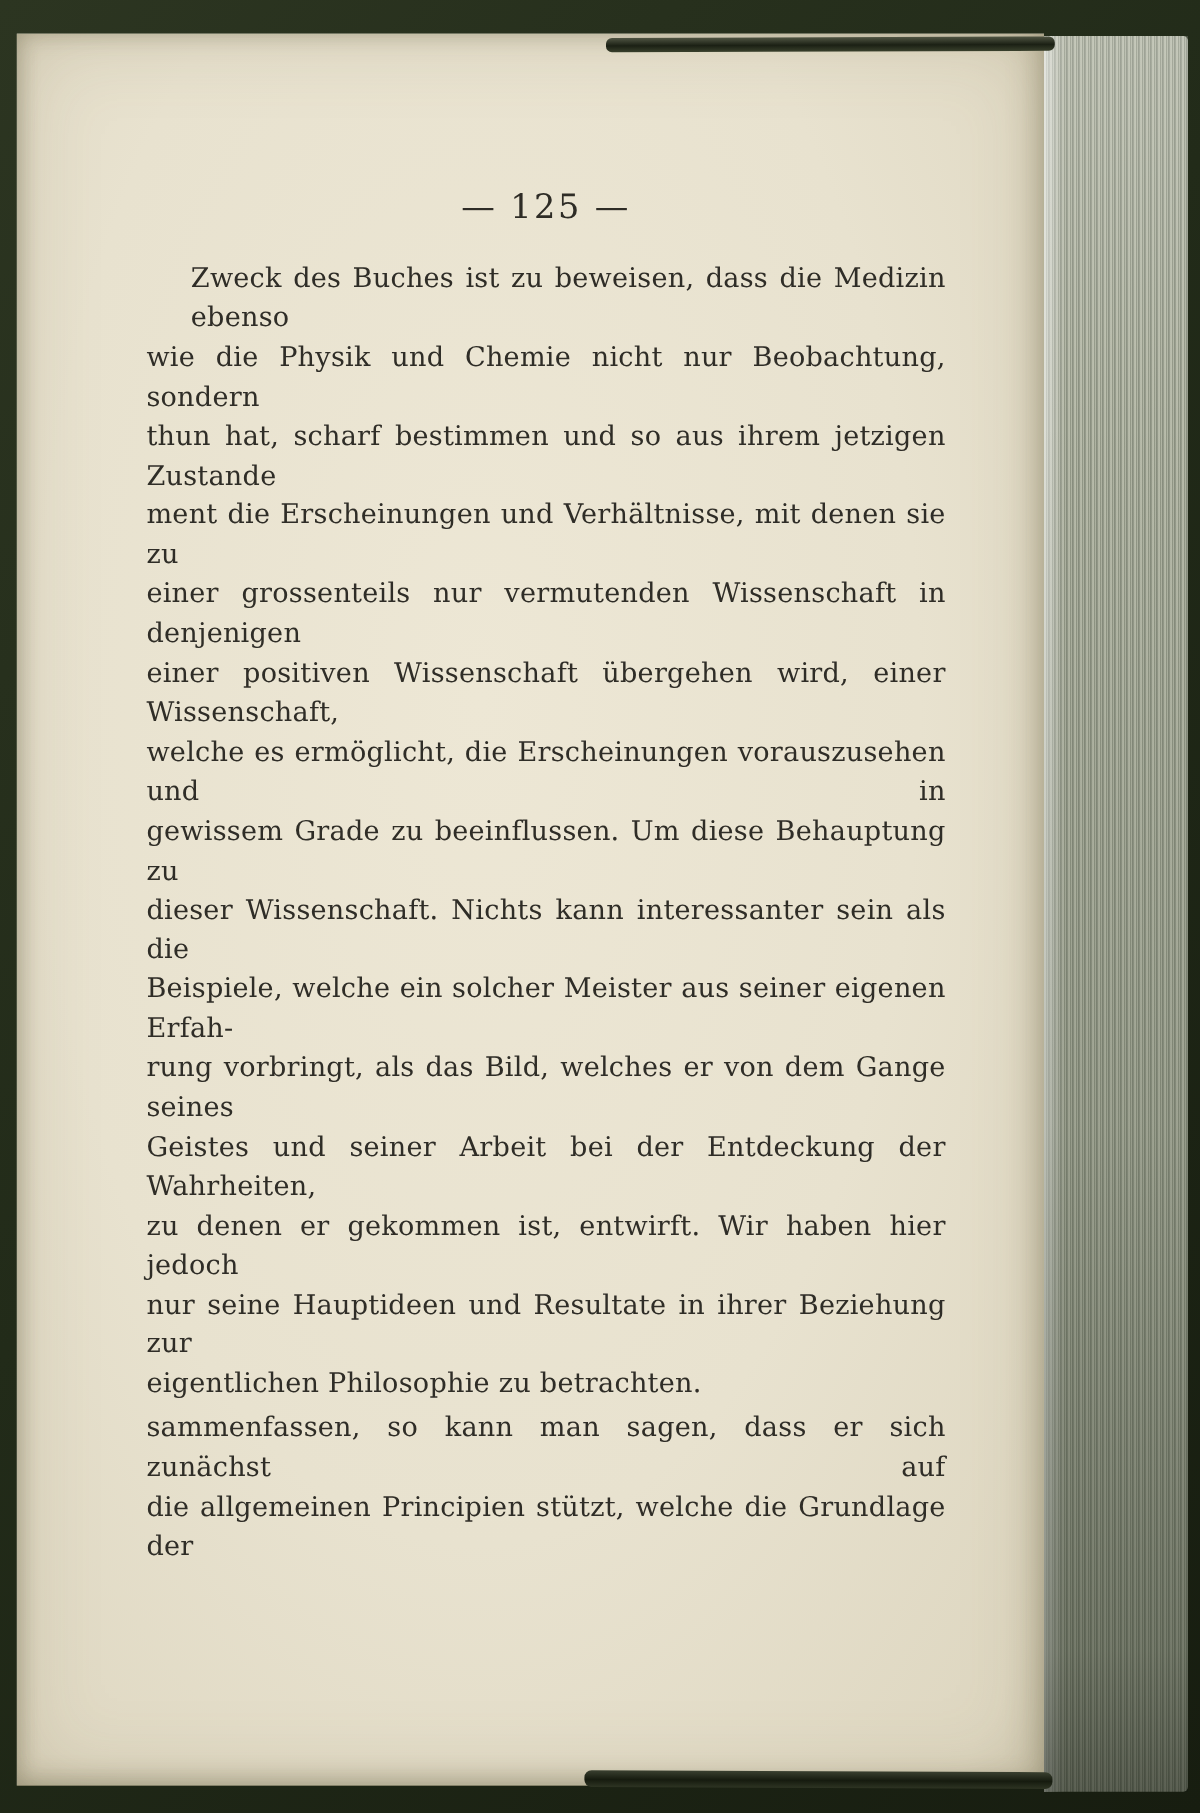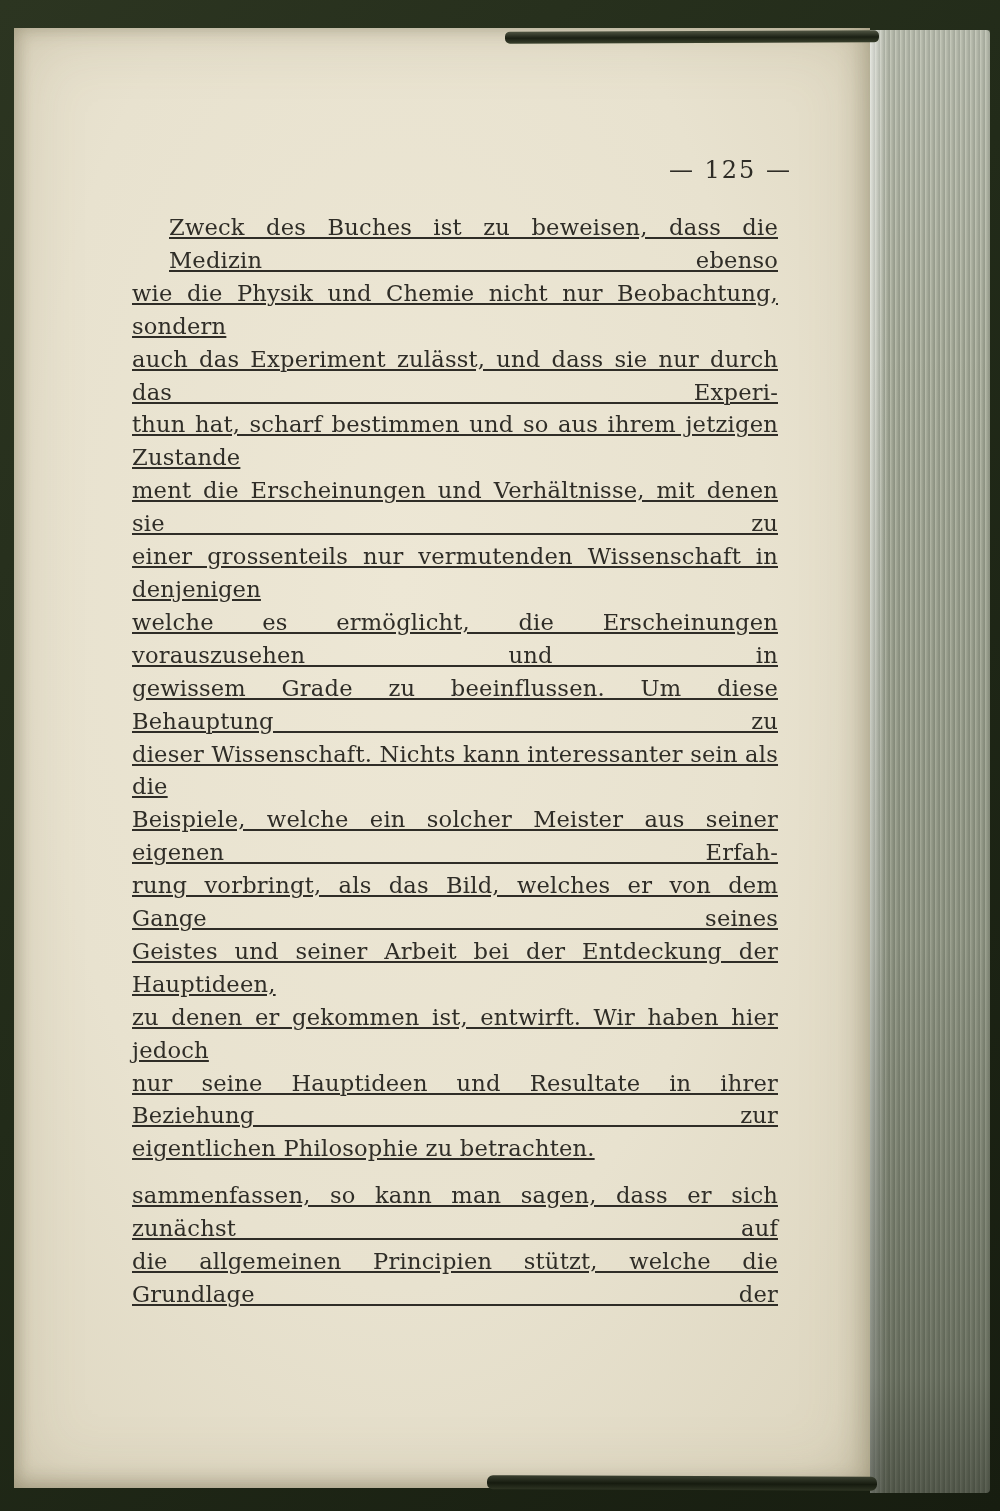--- a/index.html
+++ b/index.html
@@ -58,32 +58,32 @@
     transform: rotate(0.25deg);
     z-index: 3;
   }
   
   .content {
     position: absolute; top: 0; left: 104px; width: 674px;
     color: #2f2d27;
   }
   .page-number {
     margin-top: 128px;
-    text-align: right;
-    font-size: 24px;
+    text-align: center;
+    font-size: 28px;
     letter-spacing: 2px;
     color: #2e2c26;
   }
   .page-body {
     margin-top: 27px;
     font-size: 22.6px;
     line-height: 32.9px;
     letter-spacing: 0.2px;
   }
-  .para { margin: 14px; padding: 0; text-decoration: underline; }
+  .para { margin: 4px; padding: 0; }
   .line {
     text-align: justify;
     text-align-last: justify;
     white-space: normal;
   }
   .line.first { padding-left: 37px; }
   .line.endline { text-align-last: left; }
 </style>
 </head>
 <body>
@@ -92,30 +92,30 @@
   <div class="page-edges"></div>
   <div class="gap-top"></div>
   <div class="gap-bottom"></div>
   <div class="paper">
     <div class="content">
       <div class="page-number">—  125  —</div>
       <div class="page-body">
           <div class="para">
             <div class="line first">Zweck des Buches ist zu beweisen, dass die Medizin ebenso</div>
             <div class="line">wie die Physik und Chemie nicht nur Beobachtung, sondern</div>
-            <div class="line">auch das Experiment zulässt, und dass sie nur durch das Experi-</div>
             <div class="line">thun hat, scharf bestimmen und so aus ihrem jetzigen Zustande</div>
             <div class="line">ment die Erscheinungen und Verhältnisse, mit denen sie zu</div>
             <div class="line">einer grossenteils nur vermutenden Wissenschaft in denjenigen</div>
+            <div class="line">einer positiven Wissenschaft übergehen wird, einer Wissenschaft,</div>
             <div class="line">welche es ermöglicht, die Erscheinungen vorauszusehen und in</div>
             <div class="line">gewissem Grade zu beeinflussen.  Um diese Behauptung zu</div>
             <div class="line">dieser Wissenschaft.  Nichts kann interessanter sein als die</div>
             <div class="line">Beispiele, welche ein solcher Meister aus seiner eigenen Erfah-</div>
             <div class="line">rung vorbringt, als das Bild, welches er von dem Gange seines</div>
-            <div class="line">Geistes und seiner Arbeit bei der Entdeckung der Hauptideen,</div>
+            <div class="line">Geistes und seiner Arbeit bei der Entdeckung der Wahrheiten,</div>
             <div class="line">zu denen er gekommen ist, entwirft.  Wir haben hier jedoch</div>
             <div class="line">nur seine Hauptideen und Resultate in ihrer Beziehung zur</div>
             <div class="line endline">eigentlichen Philosophie zu betrachten.</div>
           </div>
           <div class="para">
             <div class="line">sammenfassen, so kann man sagen, dass er sich zunächst auf</div>
             <div class="line">die allgemeinen Principien stützt, welche die Grundlage der</div>
           </div>
         </div>
     </div>

